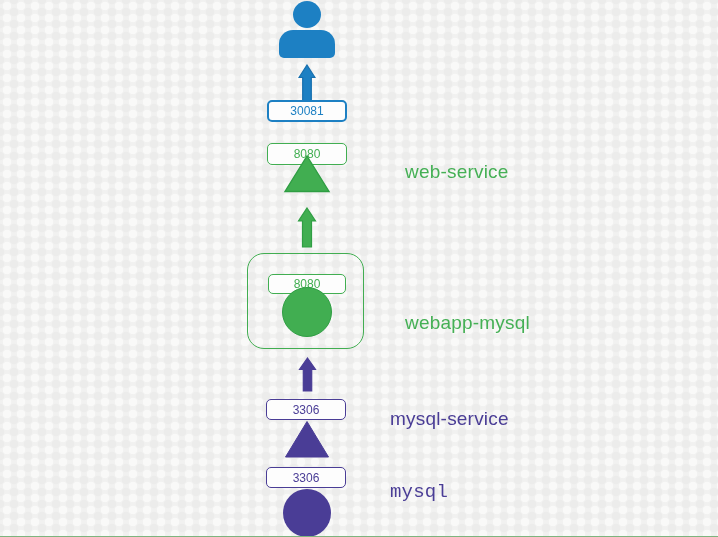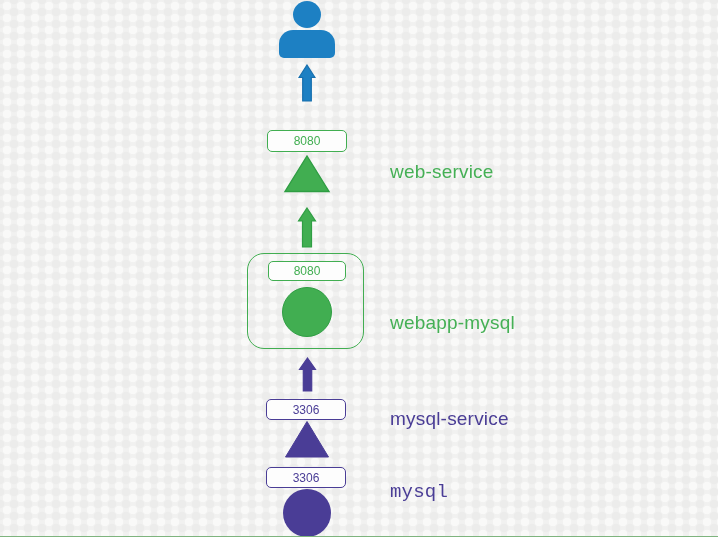--- a/index.html
+++ b/index.html
@@ -56,21 +56,21 @@
     left: 267px;
     background: #fdfdfd;
     border-radius: 5px;
     display: flex;
     align-items: center;
     justify-content: center;
     font-size: 12px;
     line-height: 1;
   }
   .port-blue   { border: 2px solid var(--blue);     color: var(--blue); }
-  .port-green  { border: 1.5px solid var(--green);  color: var(--green); }
+  .port-green  { border: 1.5px solid var(--green);  color: var(--green); margin-top: 13px; }
   .port-purple { border: 1.5px solid var(--purple); color: var(--purple); align-items: center; }
 
   
   .group-box {
     left: 247px; top: 253px;
     width: 117px; height: 96px;
     border: 1.5px solid var(--green);
     border-radius: 17px;
     background: transparent;
   }
@@ -89,41 +89,44 @@
     background: var(--purple);
   }
 
   
   .node-label {
     left: 390px;
     font-size: 19px;
     letter-spacing: 0.2px;
     white-space: nowrap;
   }
-  .label-green  { color: var(--green-label); }
+  .label-green  { color: var(--green-label); margin-left: 15px; }
   .label-purple { color: var(--purple); text-align: center; }
 
   .bottom-line {
     left: 0; bottom: 0;
     width: 718px; height: 1px;
     background: var(--bottom-line);
   }
 </style>
 </head>
 <body>
 
 <div class="canvas">
 
   <div class="abs person-head"></div>
   <div class="abs person-body"></div>
 
   <svg class="abs arrow arrow-blue" style="left:298px; top:64px;" width="18" height="38" viewBox="0 0 18 38">
     <path d="M9 1 L17 13.5 L13.3 13.5 L13.3 37 L4.7 37 L4.7 13.5 L1 13.5 Z"></path>
   </svg>
 
+  <div class="abs port-box port-blue" style="top:100px;">
+    <span>30081</span>
+  </div>
 
   <div class="abs port-box port-green" style="top:130px;">
     <span>8080</span>
   </div>
 
   <svg class="abs tri-green" style="left:283px; top:154px;" width="48" height="39" viewBox="0 0 48 39">
     <path d="M24 2 L46 37.5 L2 37.5 Z"></path>
   </svg>
   <div class="abs node-label label-green" style="top:161px;">web-service</div>
 

